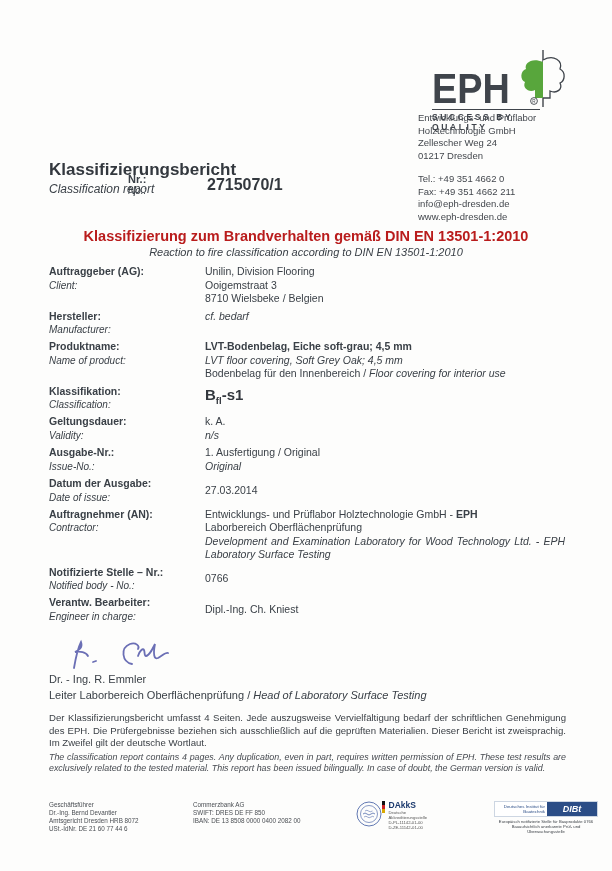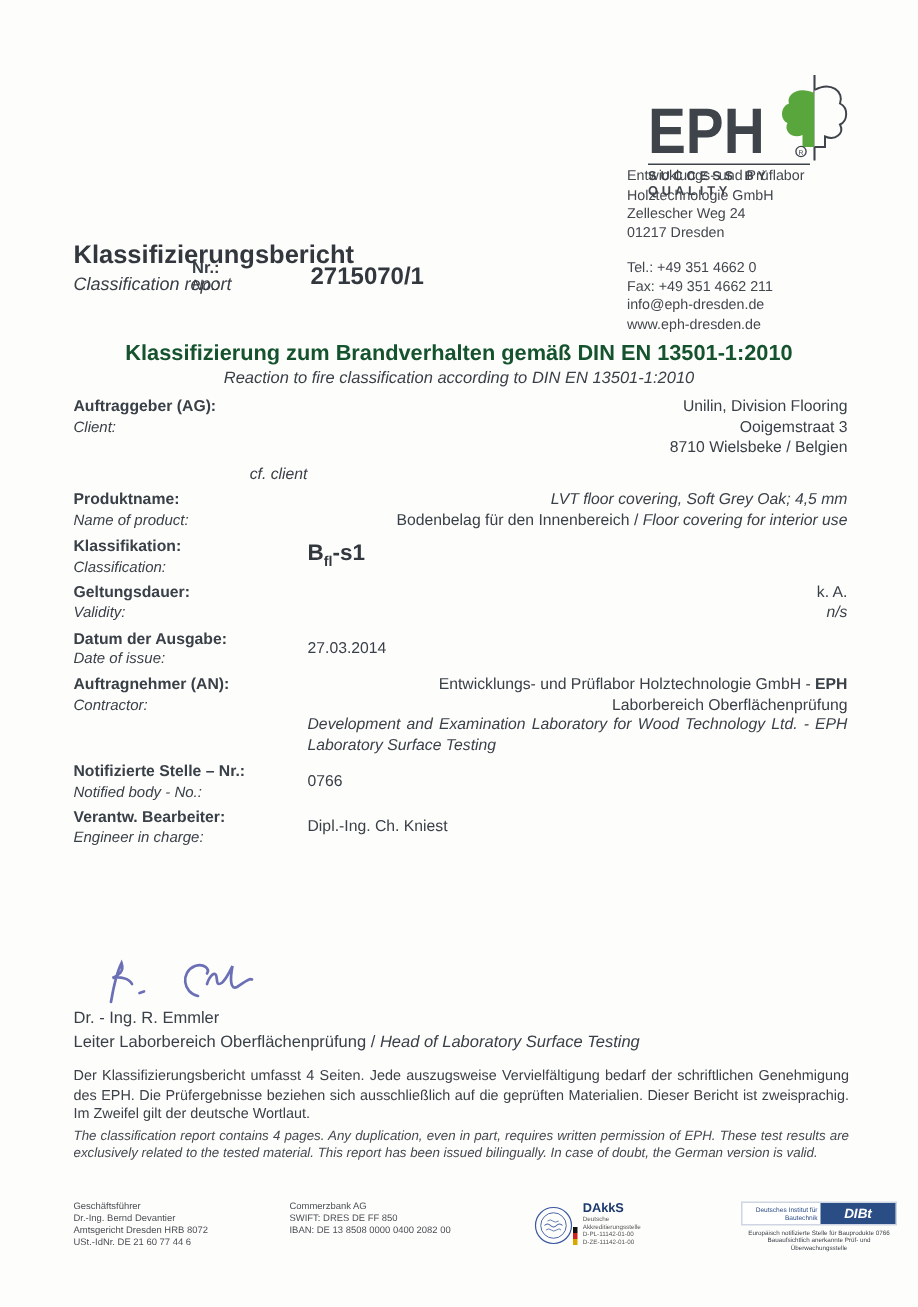--- a/index.html
+++ b/index.html
@@ -20,50 +20,50 @@
   .contact-block .grp2{margin-top:11px;}
   
   .title-block{position:absolute;left:49px;top:112px;margin-top:48px;}
   .title-de{font-size:17px;font-weight:700;color:#33383e;}
   .title-en{font-size:12px;font-style:italic;margin-top:2px;}
   .nr-block{position:absolute;left:128px;top:173px;}
   .nr-de{font-size:11px;font-weight:700;}
   .nr-en{font-size:10px;font-style:italic;}
   .nr-value{position:absolute;left:207px;top:176px;font-size:16px;font-weight:700;color:#33383e;}
   .heading-block{position:absolute;left:0;top:228px;width:612px;text-align:center;}
-  .heading-de{font-size:14.5px;font-weight:700;color:#14532d;}
+  .heading-de{font-size:14.5px;font-weight:700;color:#b91c1c;}
   .heading-en{font-size:11px;font-style:italic;margin-top:2px;}
   
   .fields{position:absolute;left:49px;top:265px;width:516px;}
   .frow{display:grid;grid-template-columns:156px 1fr;margin-bottom:4px;}
   .frow.center .fval{display:flex;align-items:center;}
   .flabel .de{font-size:10.5px;font-weight:700;line-height:13.5px;display:block;}
   .flabel .en{font-size:10px;font-style:italic;line-height:13px;display:block;}
   .fval{font-size:10.5px;line-height:13.5px;}
-  .fval .ln{display:block;text-align:right;}
+  .fval .ln{display:block;}
   .fval .it{font-style:italic;}
   .fval .bd{font-weight:700;}
   .fval .just{text-align:justify;}
   .classif-val{font-size:15px;font-weight:700;color:#33383e;}
   .classif-val sub{font-size:9.5px;}
   
   .sig-svg{position:absolute;left:60px;top:636px;}
   .sig-name{position:absolute;left:49px;top:672px;font-size:11px;line-height:14px;}
   .sig-role{position:absolute;left:49px;top:688px;font-size:11px;line-height:14px;}
   .sig-role .it{font-style:italic;}
   
   .disc{position:absolute;left:49px;top:712px;width:517px;}
   .disc-de{font-size:9.6px;line-height:12.6px;text-align:justify;color:#3c4147;}
   .disc-en{font-size:8.9px;line-height:11.3px;font-style:italic;text-align:justify;margin-top:2px;color:#45494f;}
   
   .footer{position:absolute;left:0;top:801px;width:612px;font-size:6.3px;line-height:8px;color:#4a4e53;}
   .f-col{position:absolute;top:0;}
   .f-company{left:49px;}
   .f-bank{left:193px;}
-  .f-dakks{left:356px;display:flex;align-items:flex-end;}
+  .f-dakks{left:356px;display:flex;align-items:flex-start;}
   .dakks-text{margin-left:2px;}
   .dakks-name{font-size:8.5px;font-weight:700;color:#1c3a6e;line-height:9px;}
   .dakks-small{font-size:4.2px;line-height:5px;color:#555;}
   .flag{display:inline-block;width:2.5px;height:12px;margin-right:2px;vertical-align:top;
         background:linear-gradient(#111 33%,#c22 33%,#c22 66%,#d9a800 66%);}
   .f-dibt{left:494px;width:104px;}
   .dibt-box{display:flex;border:0.5px solid #cdd6e2;background:#fff;}
   .dibt-inst{flex:1;text-align:right;font-size:4.4px;line-height:5px;color:#2b4d86;padding:2px 2px 2px 4px;}
   .dibt-mark{width:50px;background:#2b4d86;color:#fff;font-size:9px;font-style:italic;font-weight:700;
              display:flex;align-items:center;justify-content:center;}
@@ -127,31 +127,36 @@
         <span class="en">Client:</span>
       </div>
       <div class="fval">
         <span class="ln">Unilin, Division Flooring</span>
         <span class="ln">Ooigemstraat 3</span>
         <span class="ln">8710 Wielsbeke / Belgien</span>
       </div>
     </div>
 
     <div class="frow">
-      <div class="fval">
-        <span class="ln it">cf. client</span>
+      <div class="flabel">
+        <span class="de">Hersteller:</span>
+        <span class="en">Manufacturer:</span>
+      </div>
+      <div class="fval">
+        <span class="ln it">cf. bedarf</span>
       </div>
     </div>
 
     <div class="frow">
       <div class="flabel">
         <span class="de">Produktname:</span>
         <span class="en">Name of product:</span>
       </div>
       <div class="fval">
+        <span class="ln bd">LVT-Bodenbelag, Eiche soft-grau; 4,5 mm</span>
         <span class="ln it">LVT floor covering, Soft Grey Oak; 4,5 mm</span>
         <span class="ln"><span>Bodenbelag für den Innenbereich</span><span> / </span><span class="it">Floor covering for interior use</span></span>
       </div>
     </div>
 
     <div class="frow center">
       <div class="flabel">
         <span class="de">Klassifikation:</span>
         <span class="en">Classification:</span>
       </div>
@@ -164,20 +169,30 @@
       <div class="flabel">
         <span class="de">Geltungsdauer:</span>
         <span class="en">Validity:</span>
       </div>
       <div class="fval">
         <span class="ln">k. A.</span>
         <span class="ln it">n/s</span>
       </div>
     </div>
 
+    <div class="frow">
+      <div class="flabel">
+        <span class="de">Ausgabe-Nr.:</span>
+        <span class="en">Issue-No.:</span>
+      </div>
+      <div class="fval">
+        <span class="ln">1. Ausfertigung / Original</span>
+        <span class="ln it">Original</span>
+      </div>
+    </div>
 
     <div class="frow center">
       <div class="flabel">
         <span class="de">Datum der Ausgabe:</span>
         <span class="en">Date of issue:</span>
       </div>
       <div class="fval">
         <span>27.03.2014</span>
       </div>
     </div>

